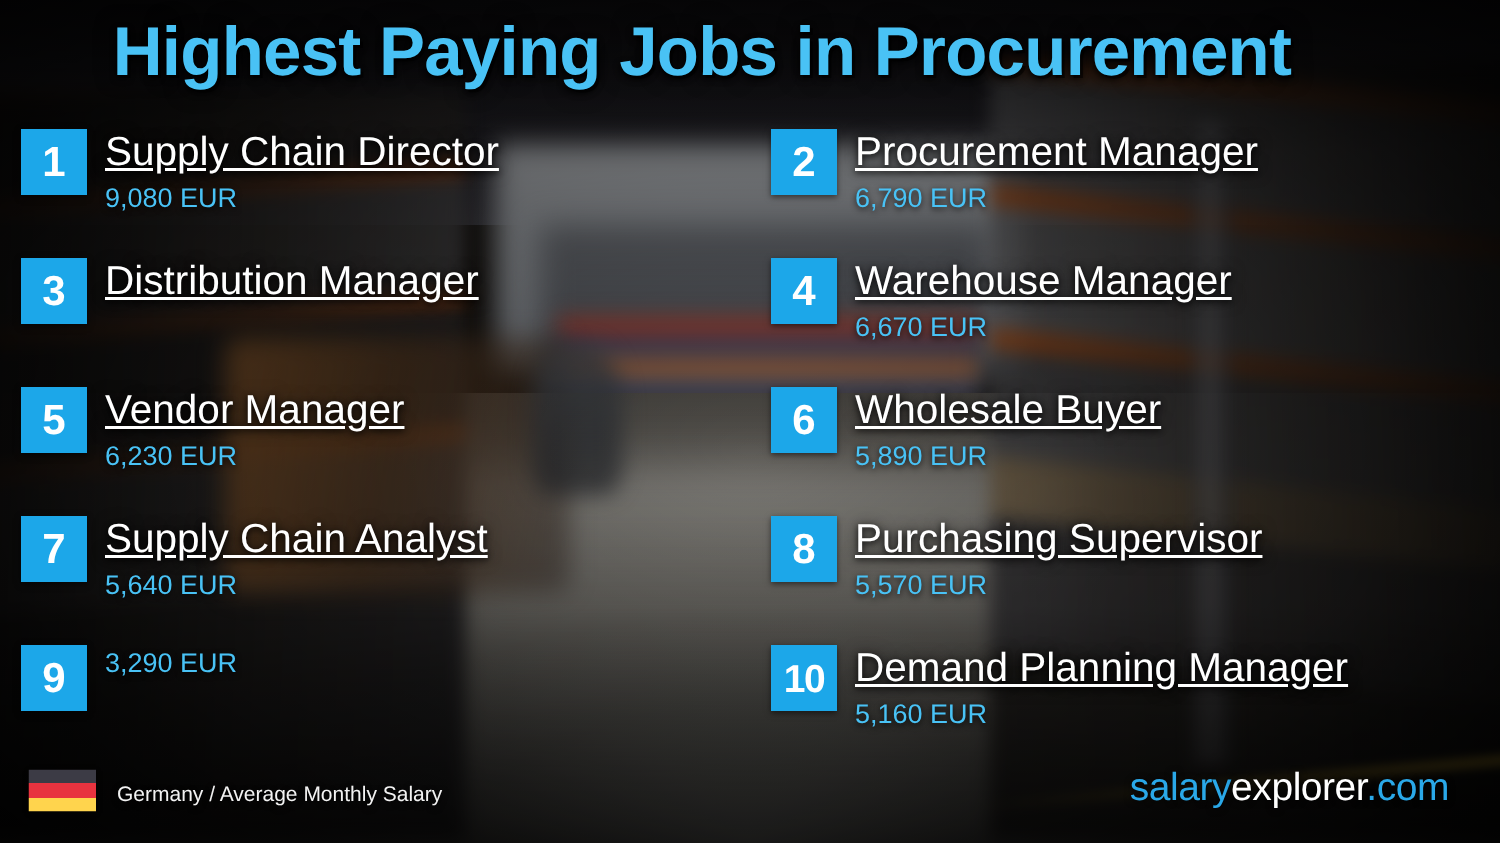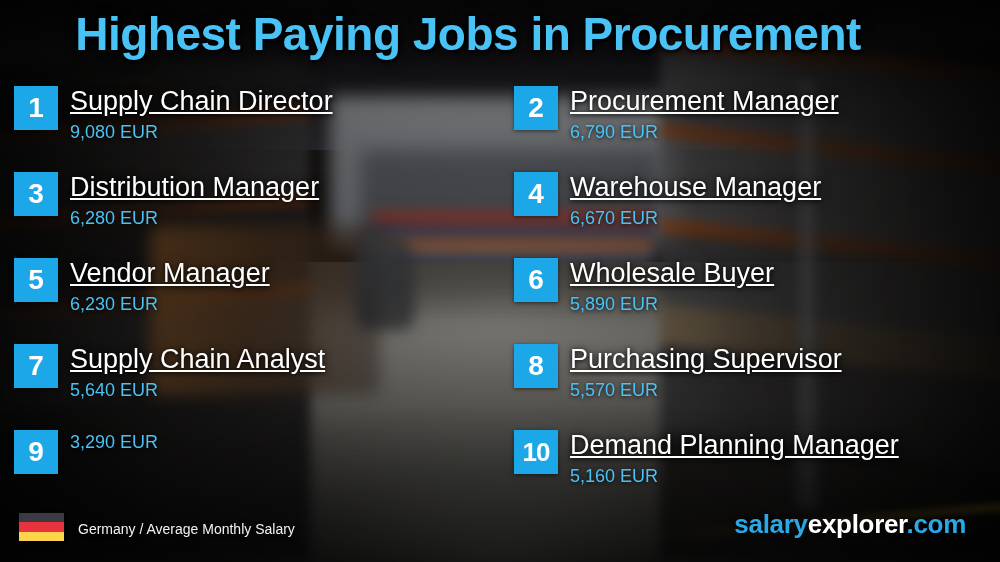--- a/index.html
+++ b/index.html
@@ -183,21 +183,21 @@
   .flag .b3{ background:#ffd44d; }
 
   .country{
     position:absolute; left:78px; bottom:25px;
     font-size:14px; color:#f2f2f2;
     text-shadow:0 1px 4px rgba(0,0,0,.9);
     white-space:nowrap;
   }
   .brand{
     position:absolute; right:34px; bottom:22px;
-    font-size:26px; font-weight:bold; letter-spacing:-0.3px;
+    font-size:26px; font-weight:normal; letter-spacing:-0.3px;
     text-shadow:0 1px 5px rgba(0,0,0,.95);
     white-space:nowrap;
   }
   .brand .b-a{ color:#2aa8e8; }
   .brand .b-b{ color:#ffffff; }
   .brand .b-c{ color:#2aa8e8; }
 </style>
 </head>
 <body>
 
@@ -228,21 +228,20 @@
         <div class="badge">1</div>
         <div class="texts">
           <div class="job">Supply Chain Director</div>
           <div class="sal">9,080 EUR</div>
         </div>
       </div>
       <div class="row" style="top:86px">
         <div class="badge">3</div>
         <div class="texts">
           <div class="job">Distribution Manager</div>
-          <div class="sal">6,280 EUR</div>
         </div>
       </div>
       <div class="row" style="top:172px">
         <div class="badge">5</div>
         <div class="texts">
           <div class="job">Vendor Manager</div>
           <div class="sal">6,230 EUR</div>
         </div>
       </div>
       <div class="row" style="top:258px">

